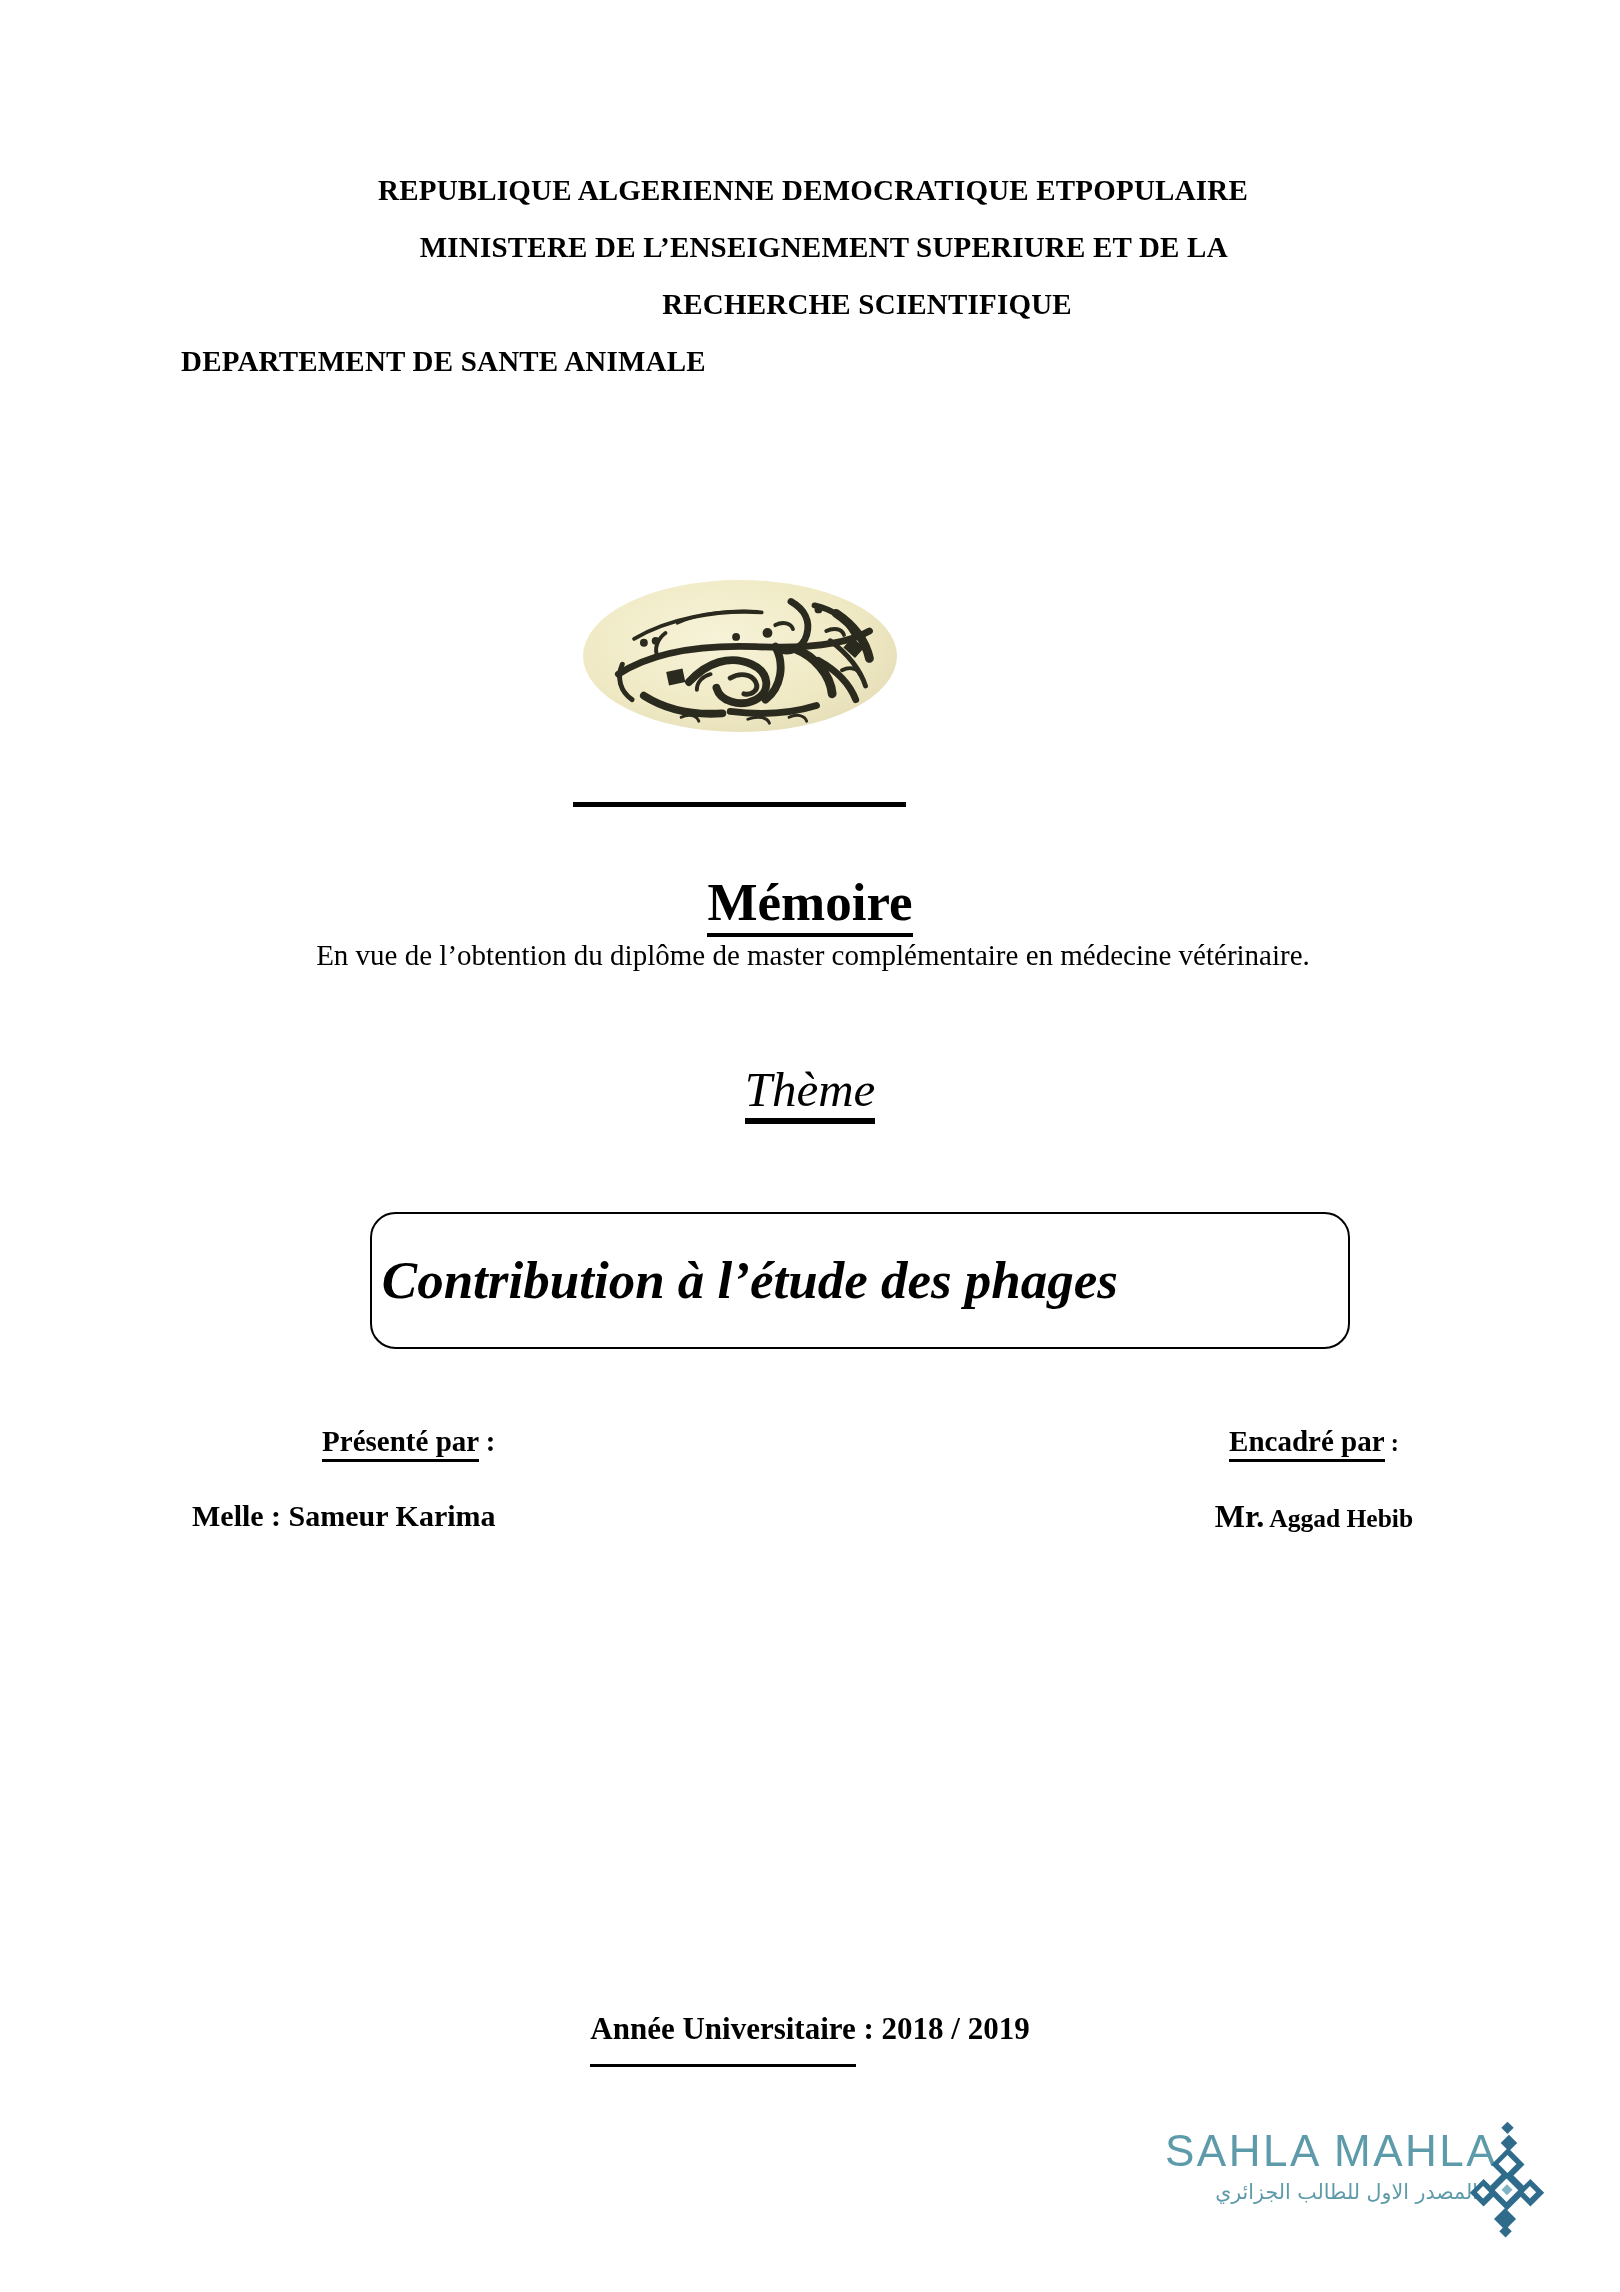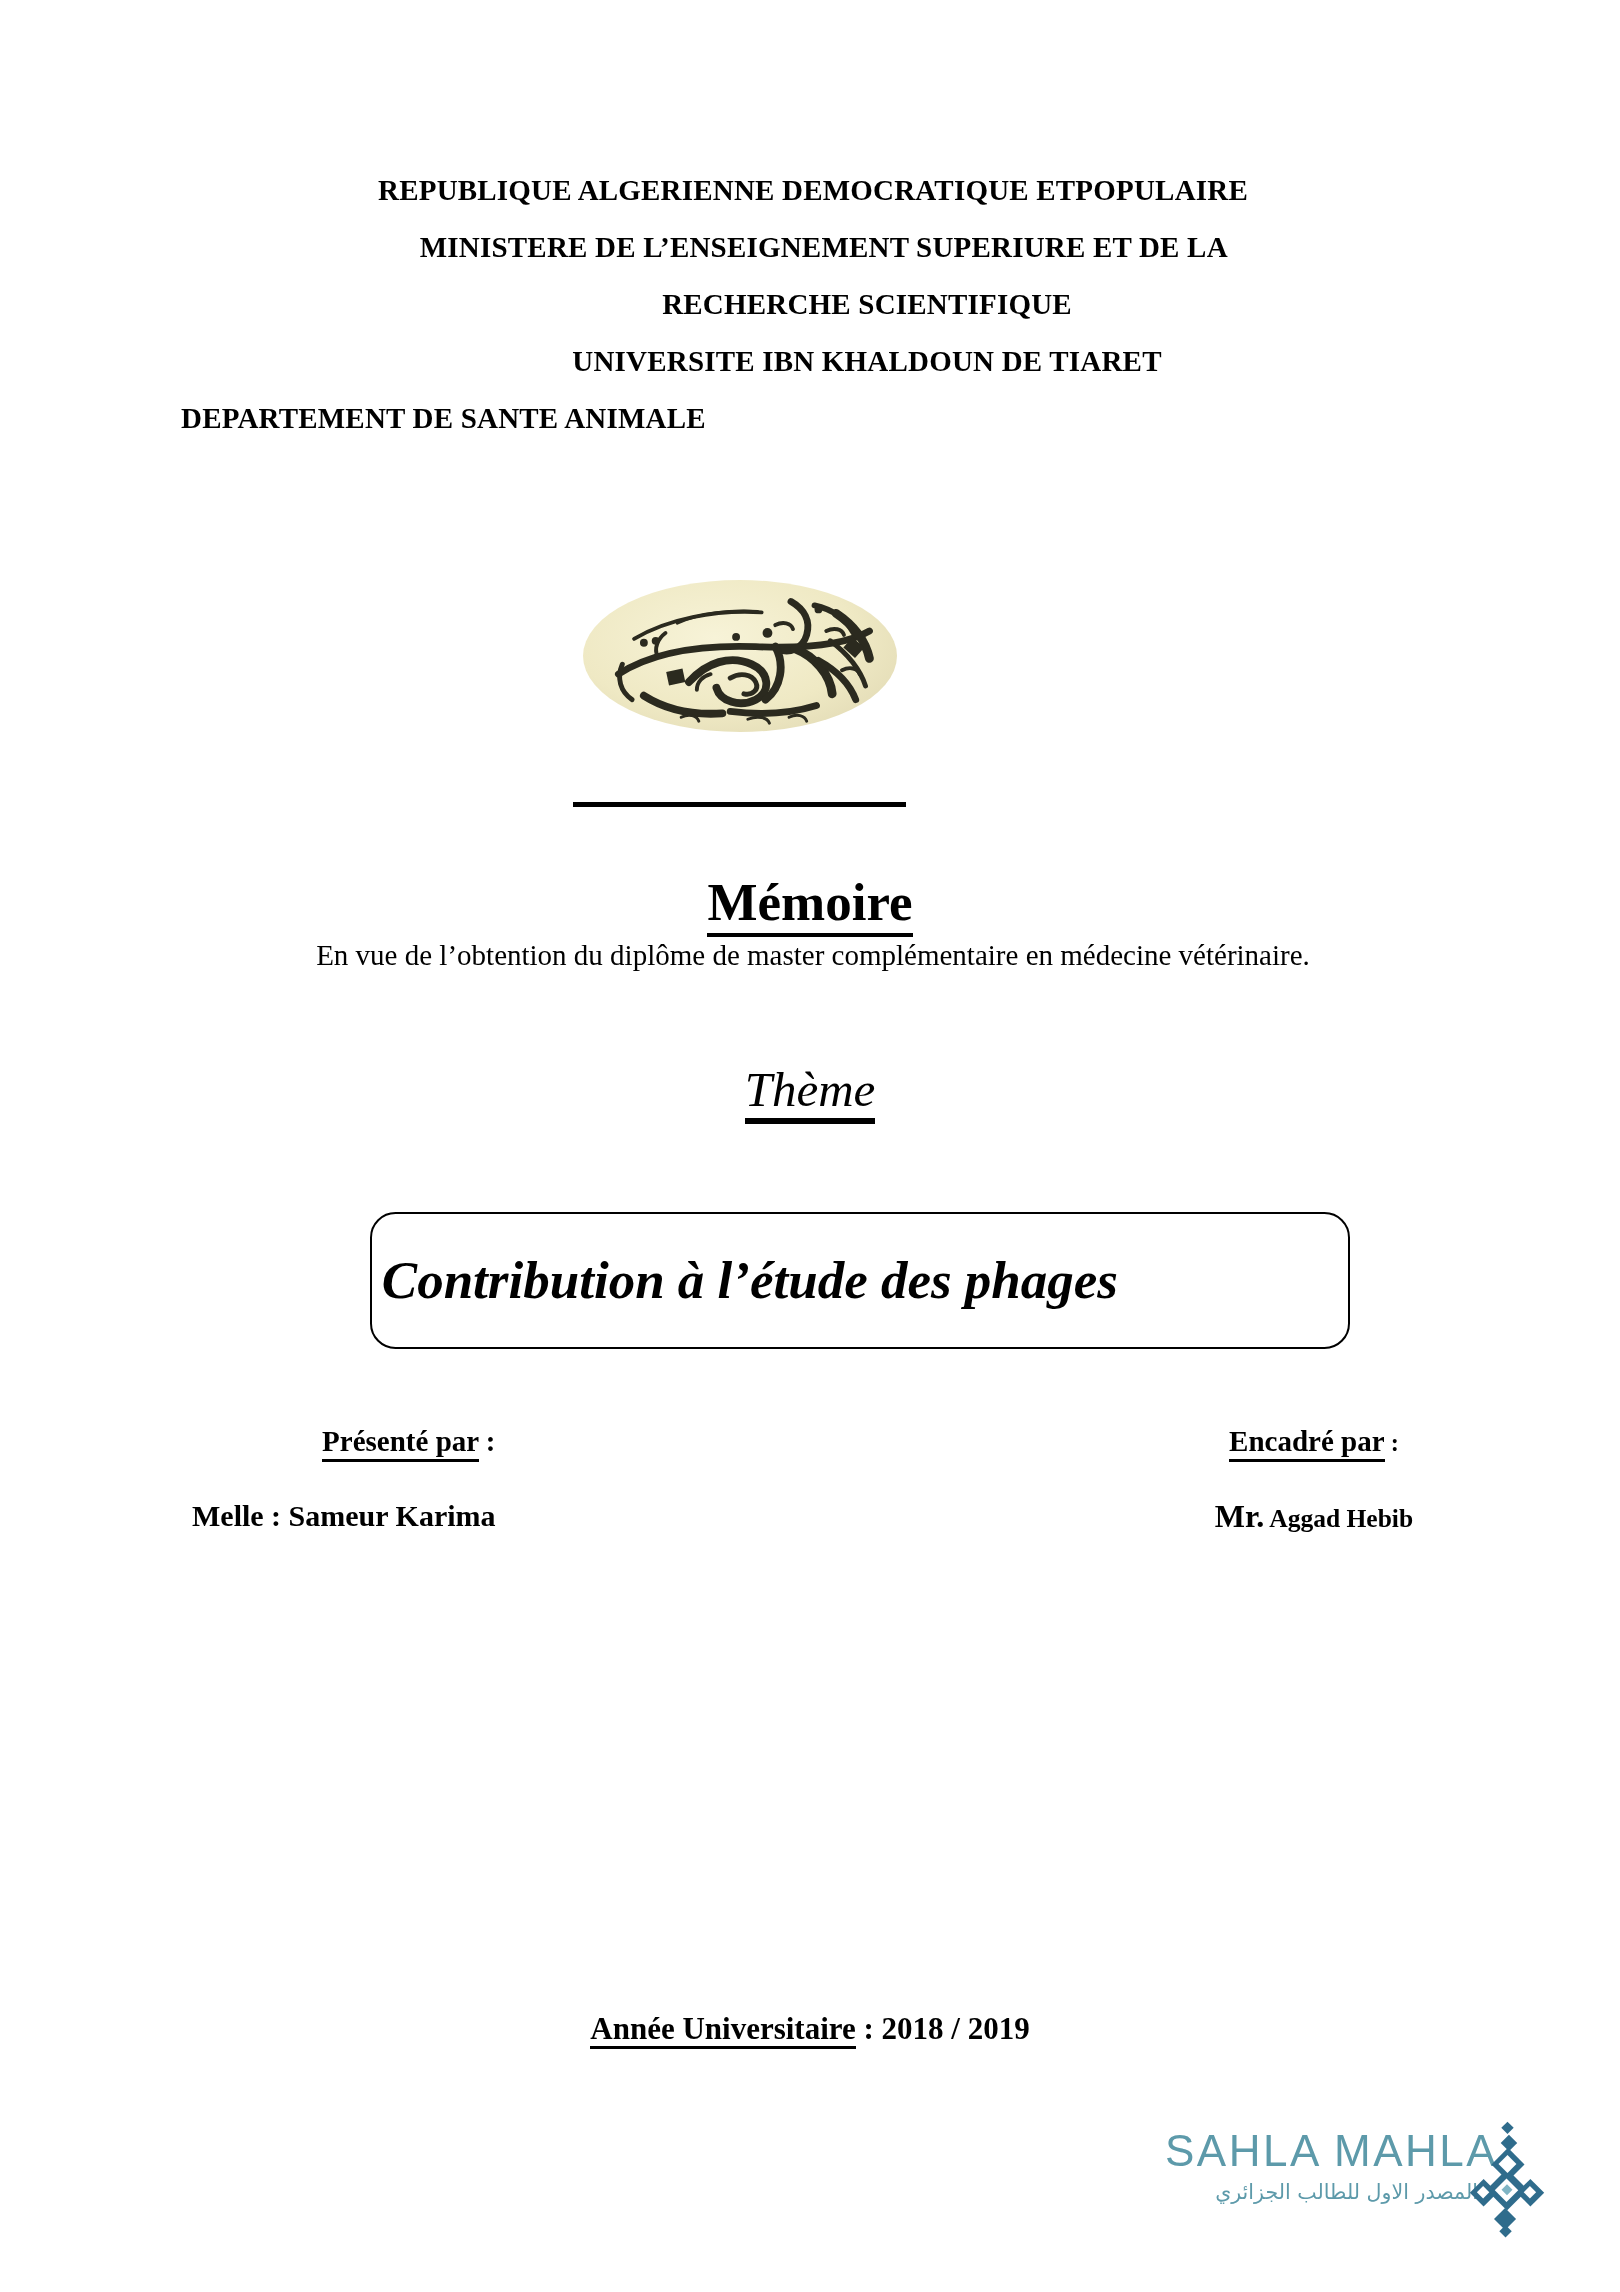--- a/index.html
+++ b/index.html
@@ -184,21 +184,21 @@
     left: 0;
     top: 2011px;
     width: 1620px;
     text-align: center;
     font-size: 31px;
     font-weight: bold;
     white-space: nowrap;
   }
   .acad-year .u {
     border-bottom: 3.9px solid #000;
-    padding-bottom: 0;
+    padding-bottom: 18px;
   }
 
   
   .watermark {
     position: absolute;
     left: 1145px;
     top: 2129px;
     width: 421px;
     height: 118px;
   }
@@ -234,21 +234,20 @@
 </style>
 </head>
 <body>
 
 <div class="page">
 
   <div class="header-block">
     <div class="hdr-line hdr-center">REPUBLIQUE ALGERIENNE DEMOCRATIQUE ETPOPULAIRE</div>
     <div class="hdr-line hdr-center indent-1">MINISTERE DE L’ENSEIGNEMENT SUPERIURE ET DE LA</div>
     <div class="hdr-line hdr-center indent-2">RECHERCHE SCIENTIFIQUE</div>
-    <div class="hdr-line hdr-center indent-2">UNIVERSITE IBN KHALDOUN DE TIARET</div>
     <div class="hdr-line hdr-left">DEPARTEMENT DE SANTE ANIMALE</div>
   </div>
 
   <div class="logo-wrap">
     <div class="logo-ellipse">
       <svg width="314" height="152" viewBox="0 0 320 155" aria-hidden="true">
         <g fill="none" stroke="#2b2a1f" stroke-linecap="round" stroke-linejoin="round">
           <path d="M36 96 C70 74 120 66 176 68 C224 70 268 66 292 52" stroke-width="7"></path>
           <path d="M52 60 C86 40 134 30 182 33" stroke-width="4"></path>
           <path d="M96 44 C118 34 150 30 178 32" stroke-width="3"></path>

